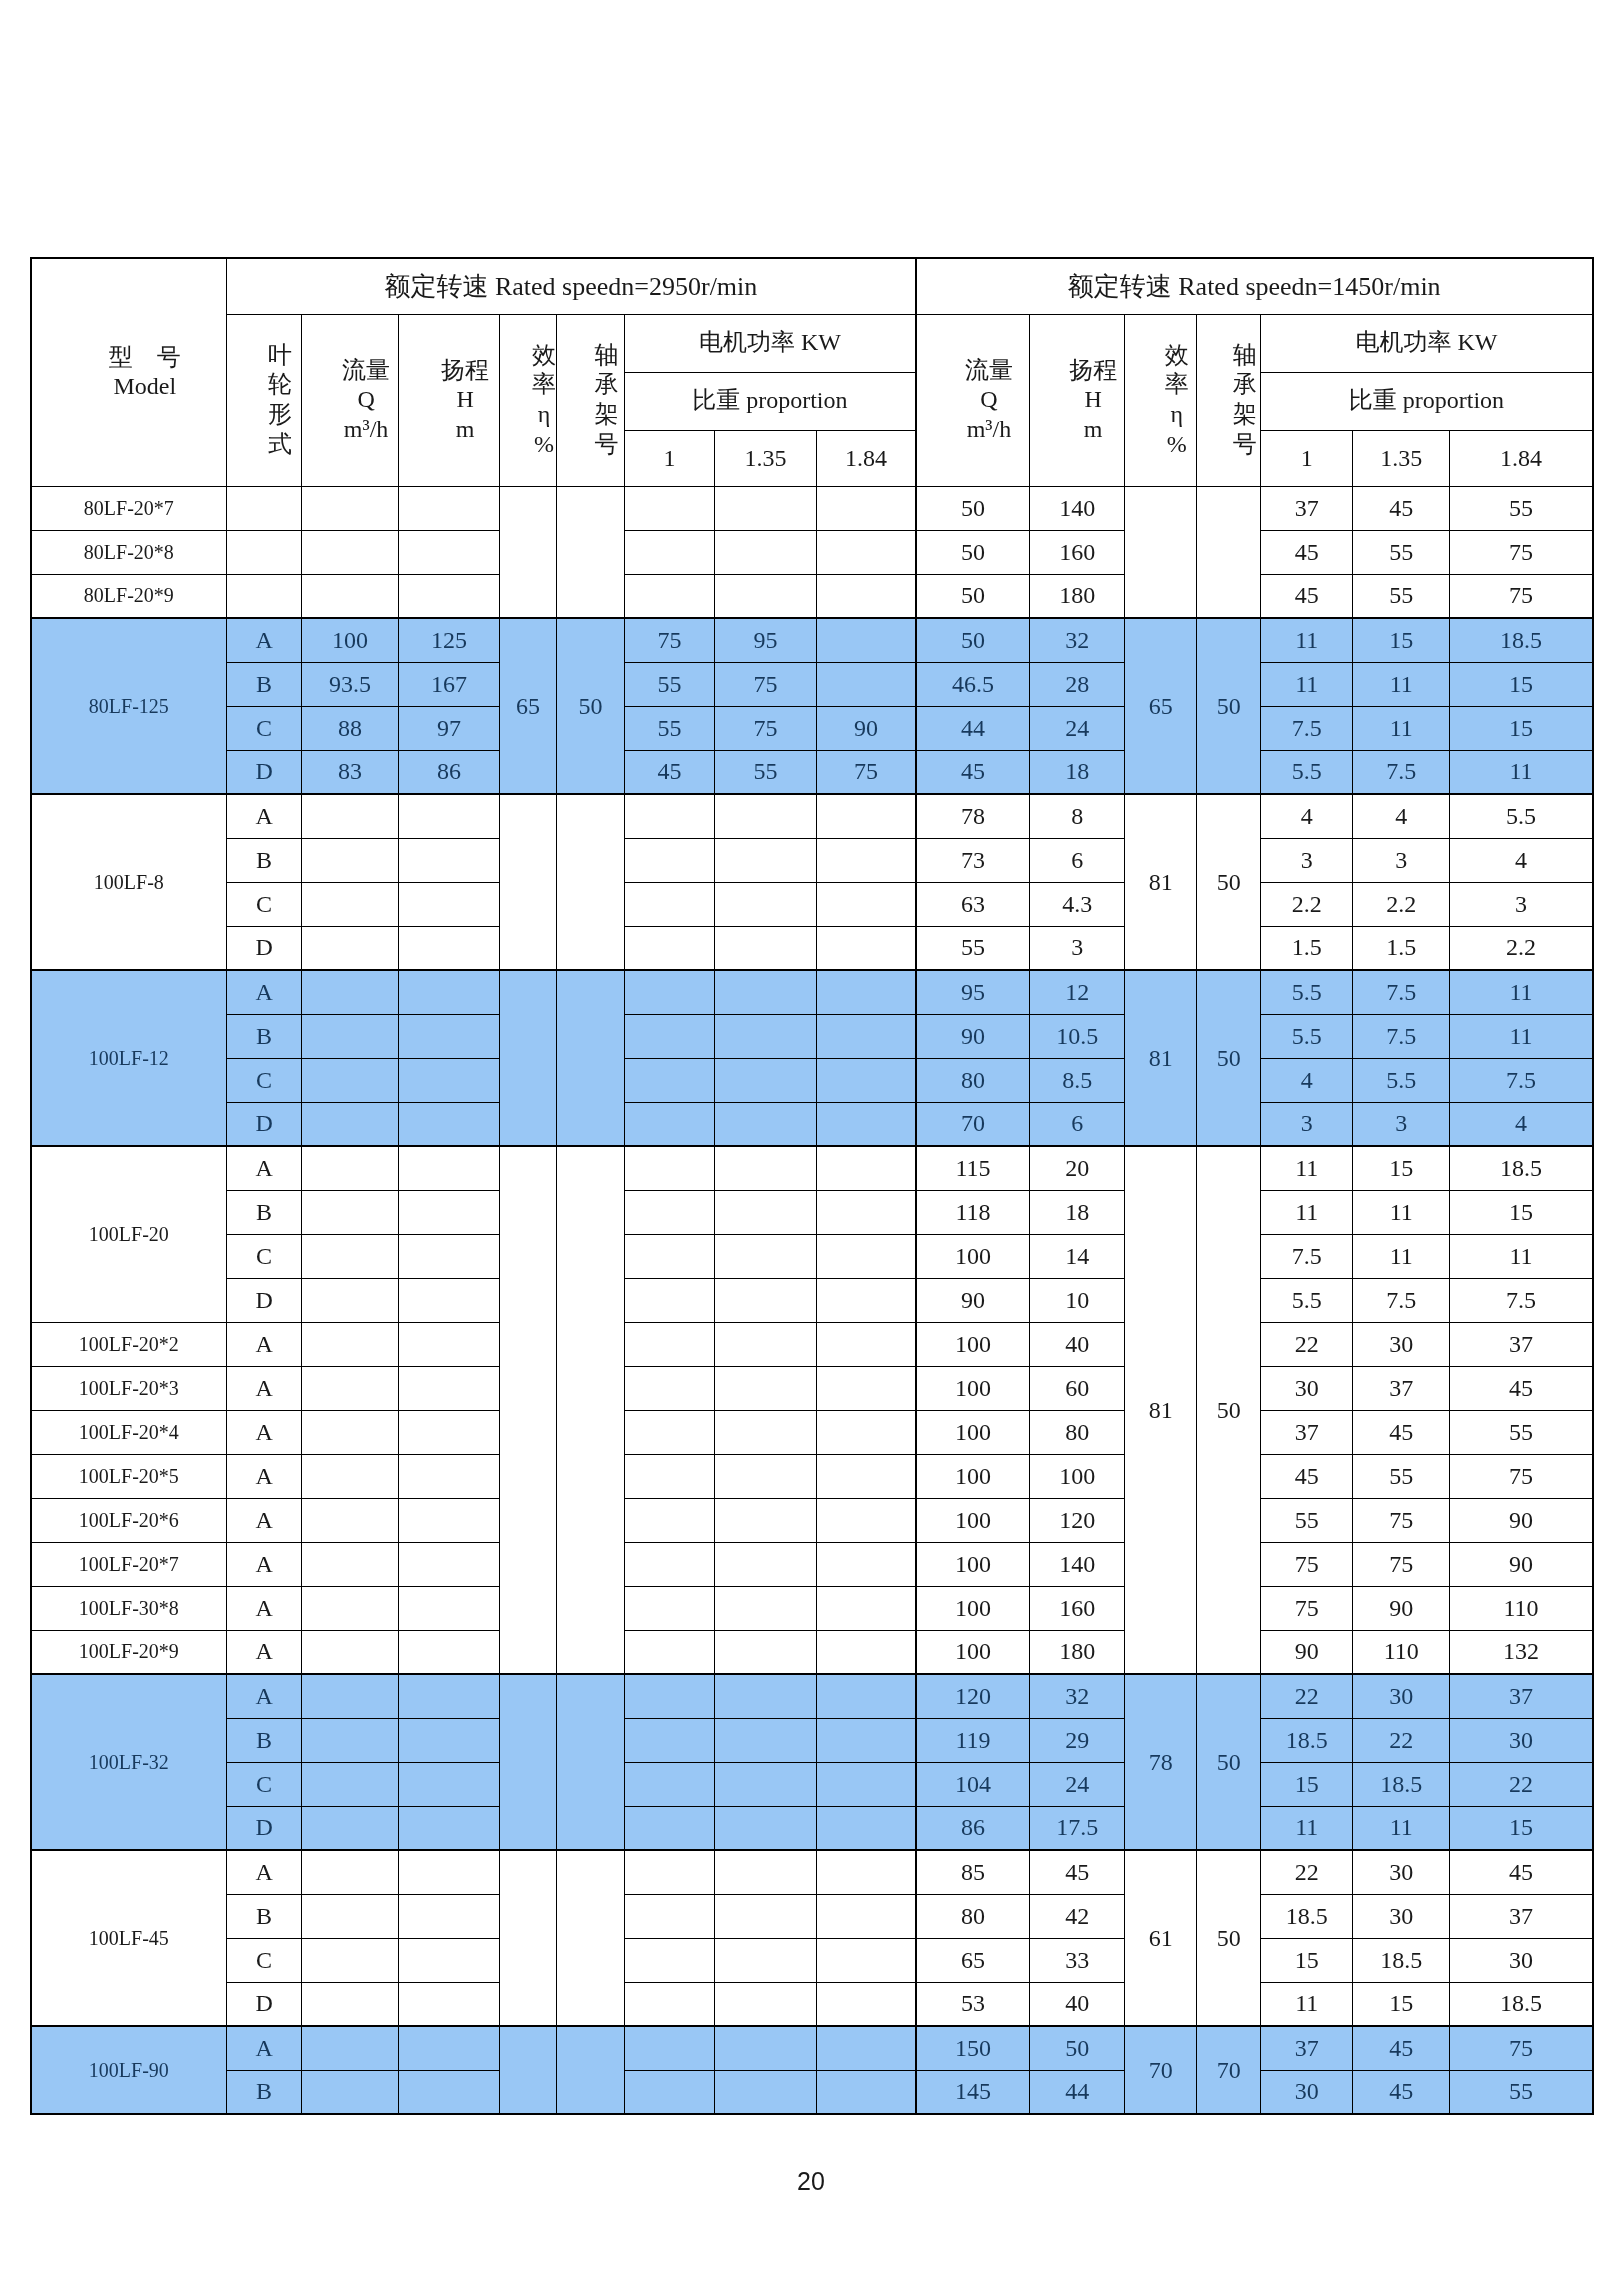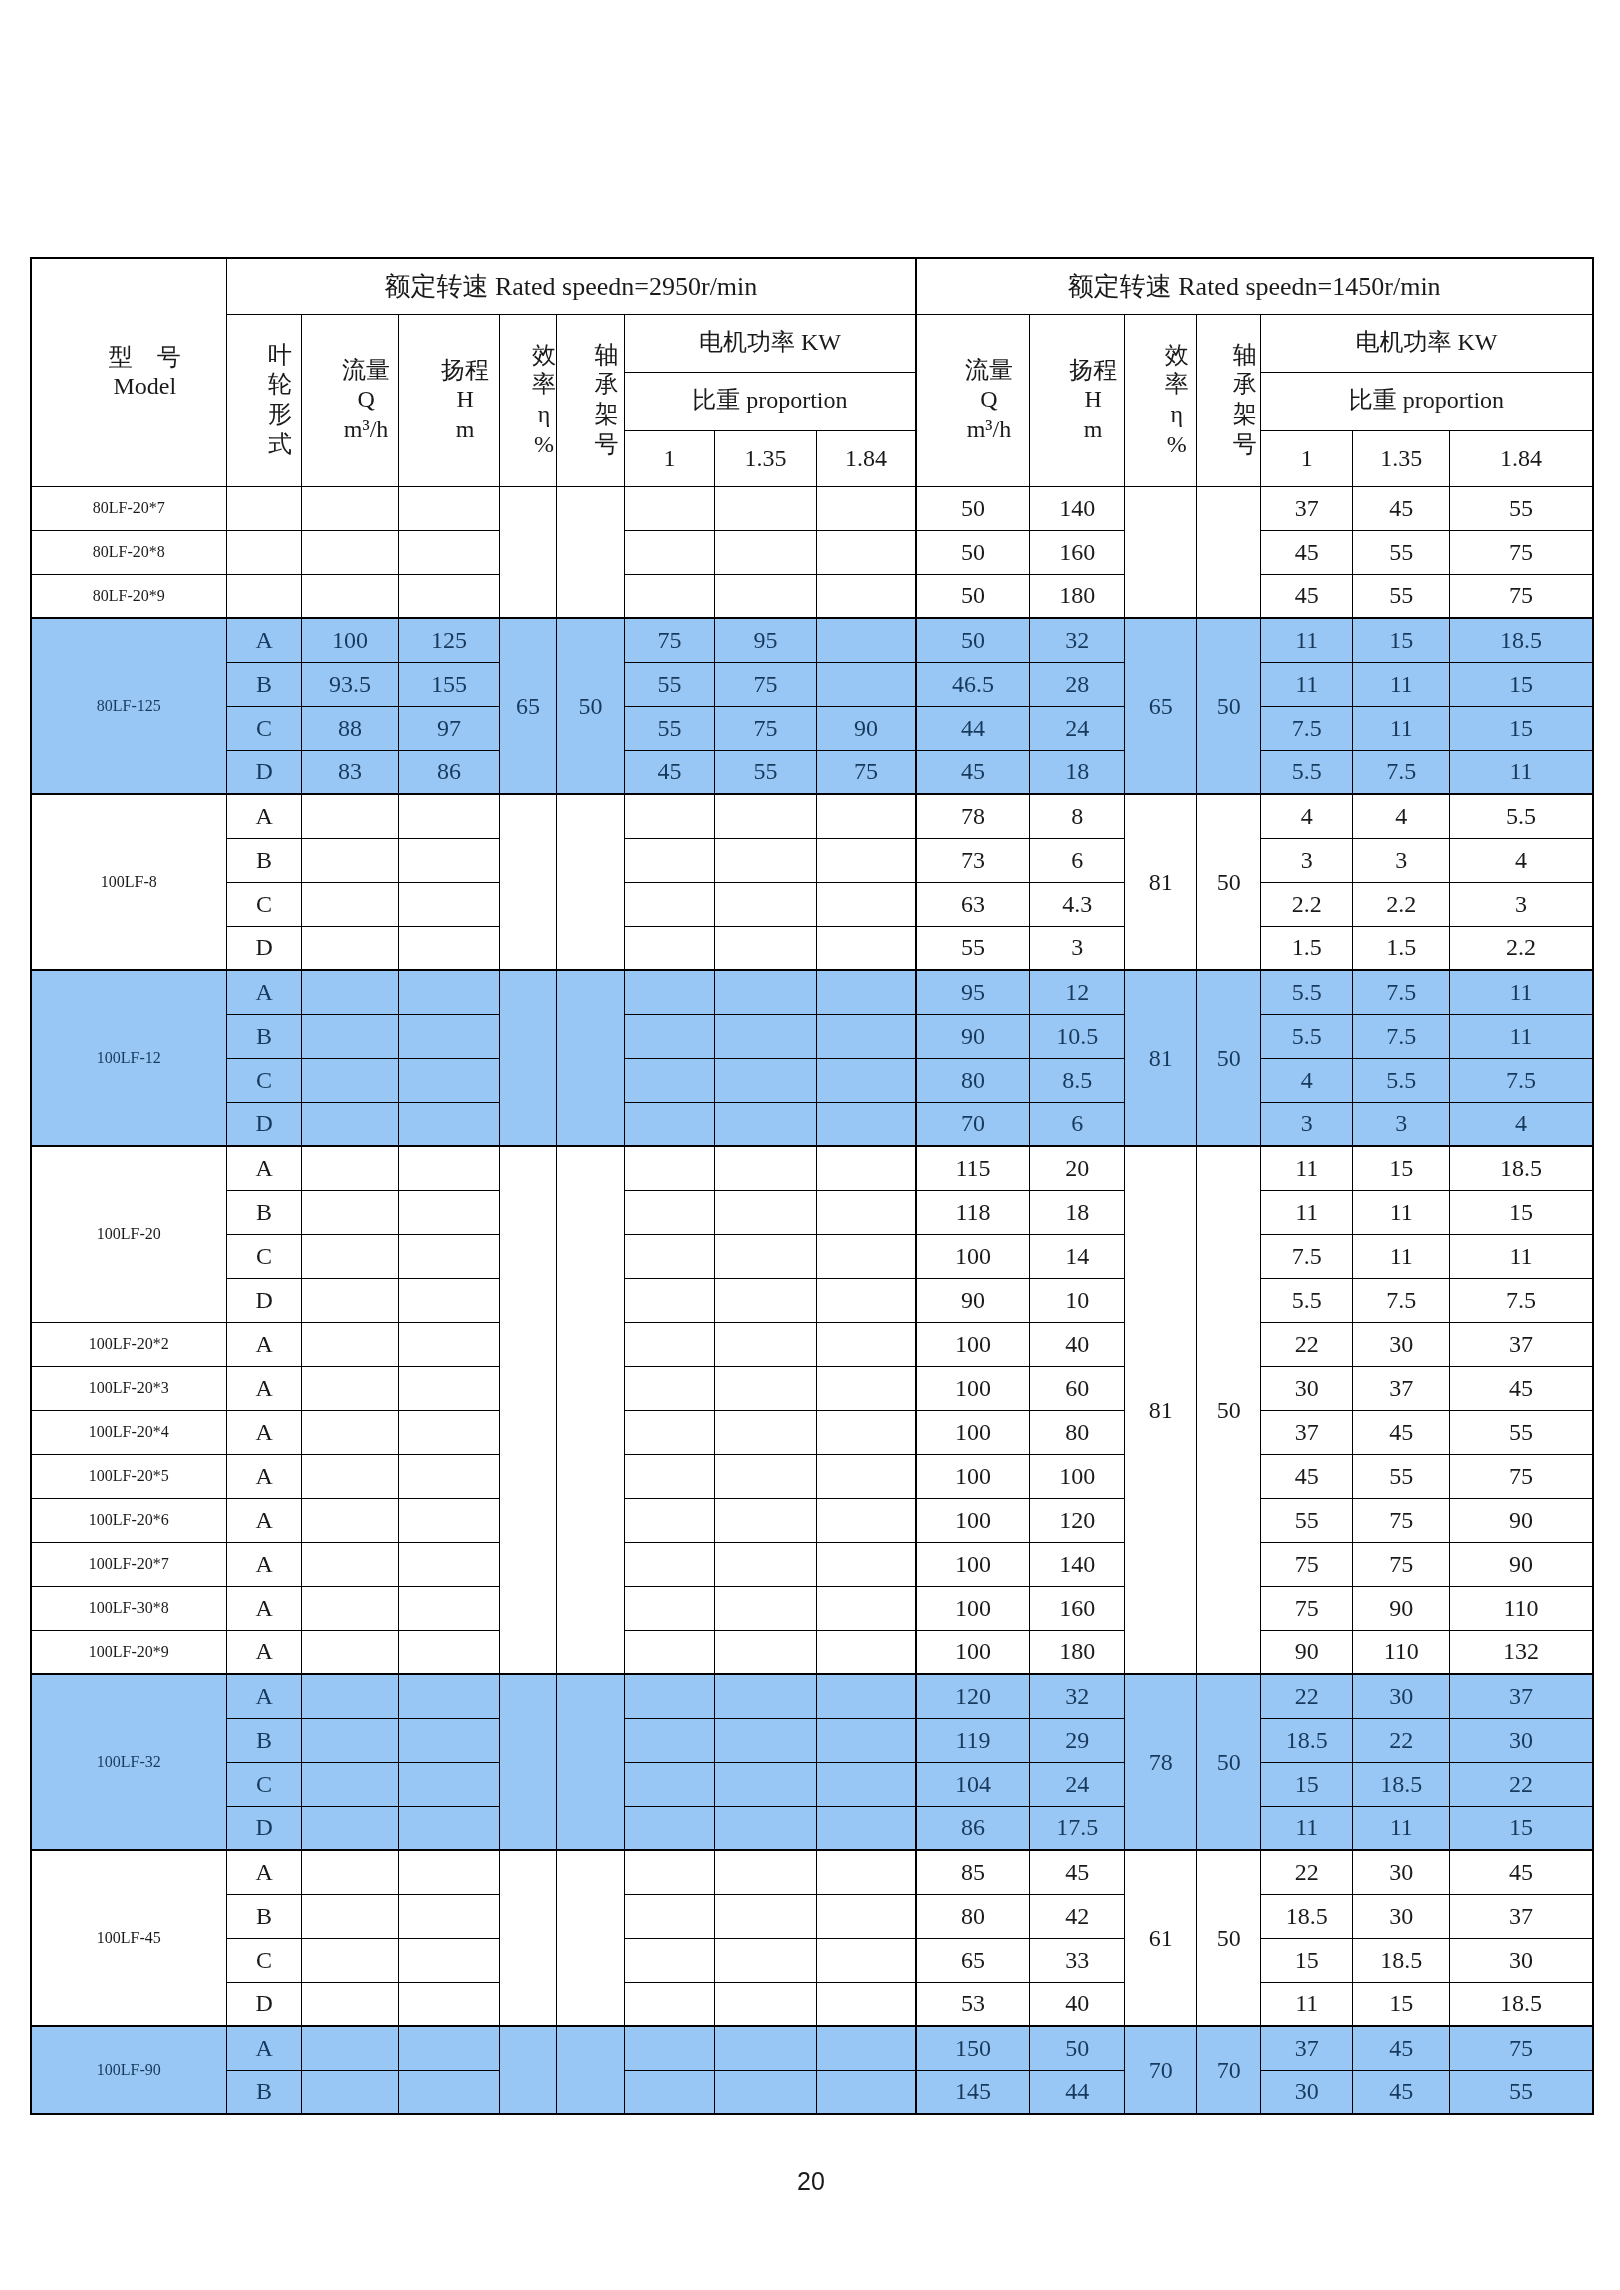--- a/index.html
+++ b/index.html
@@ -18,21 +18,21 @@
   }
   thead tr.h1{height:56px;}
   thead tr.h2{height:58px;}
   thead tr.h3{height:58px;}
   thead tr.h4{height:56px;}
   tbody tr{height:44px;}
   .speed{font-weight:normal;font-size:26px;font-family:"Liberation Serif","DejaVu Serif",serif;}
   .hname{font-size:24px;line-height:29.6px;}
   .pre{white-space:pre-line;padding-left:32px;}
   .num{font-size:24px;}
-  .model{font-size:16px;text-align:center;}
+  .model{font-size:20px;text-align:center;}
   .blu{background:#99c7f5;color:#17395c;}
   tr.block-top td{border-top:2.7px solid #000;}
   .divL{border-left:2.7px solid #000;}
   #pageno{
     position:absolute;left:766px;top:2167px;width:90px;text-align:center;
     font-family:"Liberation Sans","DejaVu Sans",sans-serif;font-size:25px;color:#1a1a1a;
   }
 </style>
 </head>
 <body>
@@ -174,21 +174,21 @@
           <td class="num blu">32</td>
           <td class="num blu" rowspan="4">65</td>
           <td class="num blu" rowspan="4">50</td>
           <td class="num blu">11</td>
           <td class="num blu">15</td>
           <td class="num blu">18.5</td>
         </tr>
         <tr>
           <td class="num blu">B</td>
           <td class="num blu">93.5</td>
-          <td class="num blu">155</td>
+          <td class="num blu">167</td>
           <td class="num blu">55</td>
           <td class="num blu">75</td>
           <td class="num blu"></td>
           <td class="num blu divL">46.5</td>
           <td class="num blu">28</td>
           <td class="num blu">11</td>
           <td class="num blu">11</td>
           <td class="num blu">15</td>
         </tr>
         <tr>

